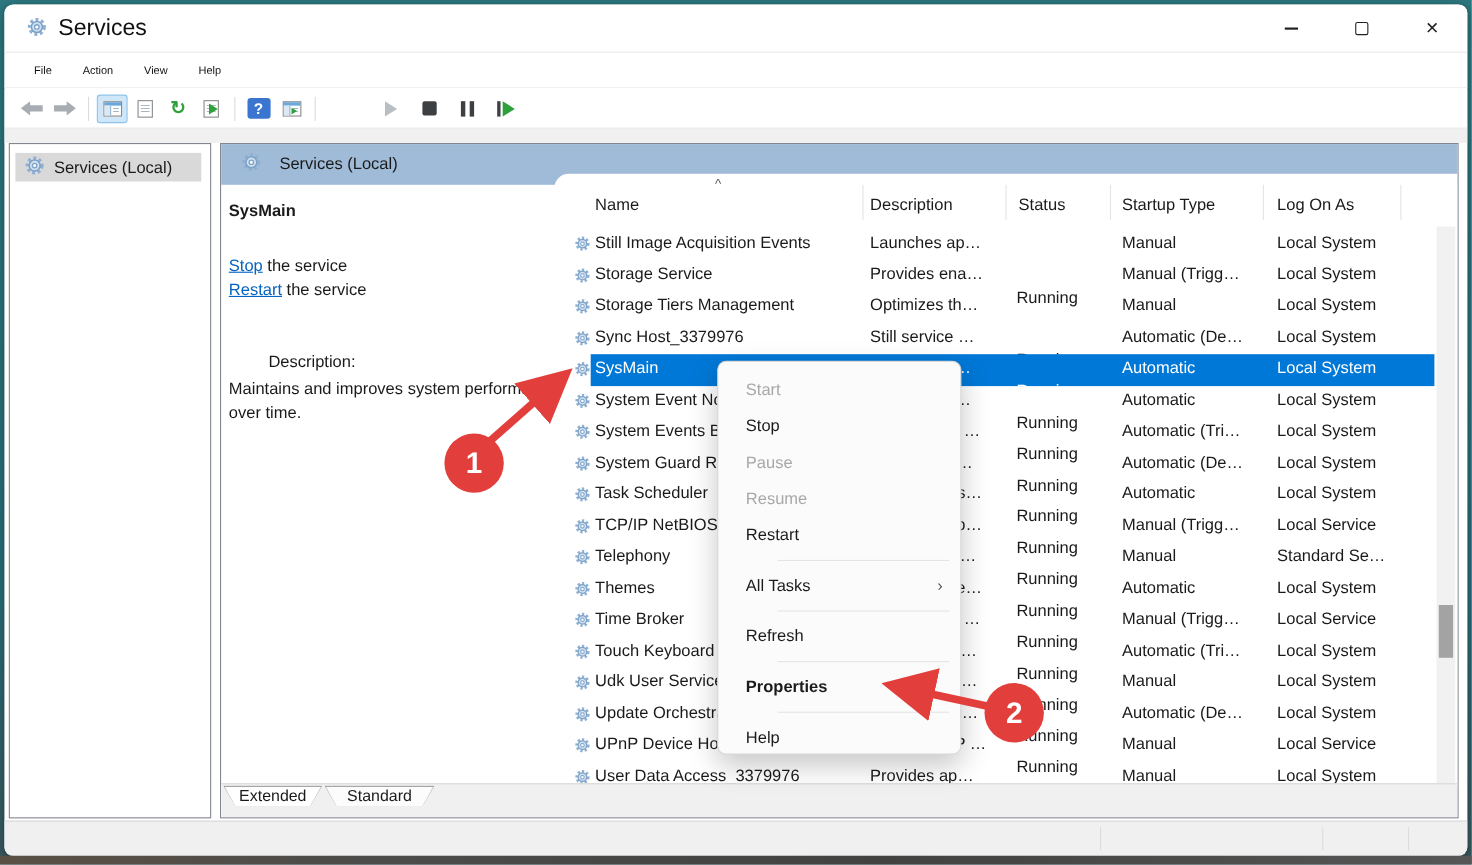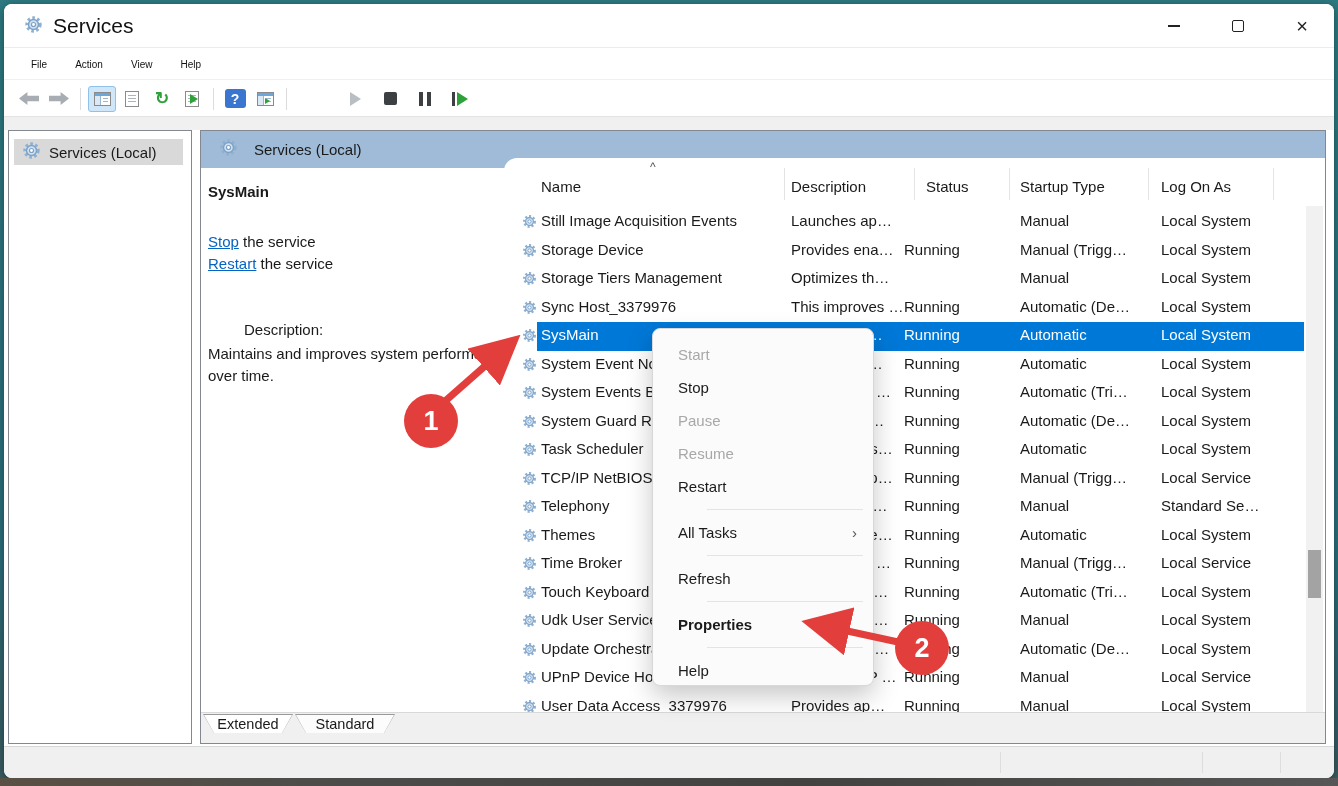--- a/index.html
+++ b/index.html
@@ -88,21 +88,21 @@
   .hdr-sep{ position:absolute; top:10px; height:32px; width:1px; background:#e4e4e4; }
   .rows-wrap{ position:absolute; left:0; top:50px; right:0; bottom:0; overflow:hidden; }
   .svc-row{ position:relative; height:28.5px; }
   .svc-row .hl{ display:none; position:absolute; left:33px; right:21px; top:0; bottom:0; background:#0078d7; }
   .svc-row.selected .hl{ display:block; }
   .svc-row.selected .cell{ color:#fff; }
   .cell{ position:absolute; top:4px; white-space:nowrap; overflow:hidden; text-overflow:ellipsis; color:#1a1a1a; }
   .cell.icon{ left:18px; top:6px; }
   .cell.name{ left:37px; width:238px; }
   .cell.desc{ left:287px; width:118px; }
-  .cell.status{ left:400px; width:85px; }
+  .cell.status{ left:420px; width:85px;margin-top:21px; }
   .cell.startup{ left:516px; width:126px; }
   .cell.logon{ left:657px; width:112px; }
   .vscroll{ position:absolute; right:2px; top:48px; bottom:0; width:17px; background:#f1f1f1; }
   .vthumb{ position:absolute; left:2px; top:344px; width:13px; height:48px; background:#a3a3a3; }
   
   .tab-strip{ position:absolute; left:0; bottom:0; width:100%; height:31px; background:#f0f0f0; border-top:1px solid #d9d9d9; }
   .tab{ position:absolute; top:1px; height:19px;text-align:center; }
   .tab-outer{ position:absolute; inset:0; background:#9a9a9a; clip-path:polygon(0 0,100% 0,calc(100% - 11px) 100%,11px 100%); }
   .tab-inner{ position:absolute; inset:1px 1px 0 1px; background:#fff; clip-path:polygon(0 0,100% 0,calc(100% - 10px) 100%,10px 100%);
     display:flex; align-items:center; justify-content:center; font-size:14.5px; }
@@ -283,21 +283,21 @@
     <span class="cell startup">Manual</span>
     <span class="cell logon">Local System</span>
   </div>
           <div class="svc-row">
 
     <span class="cell icon"><svg class="gear" viewBox="0 0 16 16" width="15" height="15">
     <circle cx="8" cy="8" r="5.6" fill="none" stroke="#8fb0d1" stroke-width="2.6" stroke-dasharray="2.2 2.0"></circle>
     <circle cx="8" cy="8" r="4.2" fill="#cfe0f0" stroke="#7da2c8" stroke-width="1.2"></circle>
     <circle cx="8" cy="8" r="1.7" fill="#ffffff" stroke="#7da2c8" stroke-width="1"></circle>
   </svg></span>
-    <span class="cell name">Storage Device</span>
+    <span class="cell name">Storage Service</span>
     <span class="cell desc">Provides ena…</span>
     <span class="cell status">Running</span>
     <span class="cell startup">Manual (Trigg…</span>
     <span class="cell logon">Local System</span>
   </div>
           <div class="svc-row">
 
     <span class="cell icon"><svg class="gear" viewBox="0 0 16 16" width="15" height="15">
     <circle cx="8" cy="8" r="5.6" fill="none" stroke="#8fb0d1" stroke-width="2.6" stroke-dasharray="2.2 2.0"></circle>
     <circle cx="8" cy="8" r="4.2" fill="#cfe0f0" stroke="#7da2c8" stroke-width="1.2"></circle>
@@ -310,21 +310,21 @@
     <span class="cell logon">Local System</span>
   </div>
           <div class="svc-row">
 
     <span class="cell icon"><svg class="gear" viewBox="0 0 16 16" width="15" height="15">
     <circle cx="8" cy="8" r="5.6" fill="none" stroke="#8fb0d1" stroke-width="2.6" stroke-dasharray="2.2 2.0"></circle>
     <circle cx="8" cy="8" r="4.2" fill="#cfe0f0" stroke="#7da2c8" stroke-width="1.2"></circle>
     <circle cx="8" cy="8" r="1.7" fill="#ffffff" stroke="#7da2c8" stroke-width="1"></circle>
   </svg></span>
     <span class="cell name">Sync Host_3379976</span>
-    <span class="cell desc">This improves …</span>
+    <span class="cell desc">Still service …</span>
     <span class="cell status">Running</span>
     <span class="cell startup">Automatic (De…</span>
     <span class="cell logon">Local System</span>
   </div>
           <div class="svc-row selected">
     <span class="hl"></span>
     <span class="cell icon"><svg class="gear" viewBox="0 0 16 16" width="15" height="15">
     <circle cx="8" cy="8" r="5.6" fill="none" stroke="#8fb0d1" stroke-width="2.6" stroke-dasharray="2.2 2.0"></circle>
     <circle cx="8" cy="8" r="4.2" fill="#cfe0f0" stroke="#7da2c8" stroke-width="1.2"></circle>
     <circle cx="8" cy="8" r="1.7" fill="#ffffff" stroke="#7da2c8" stroke-width="1"></circle>

